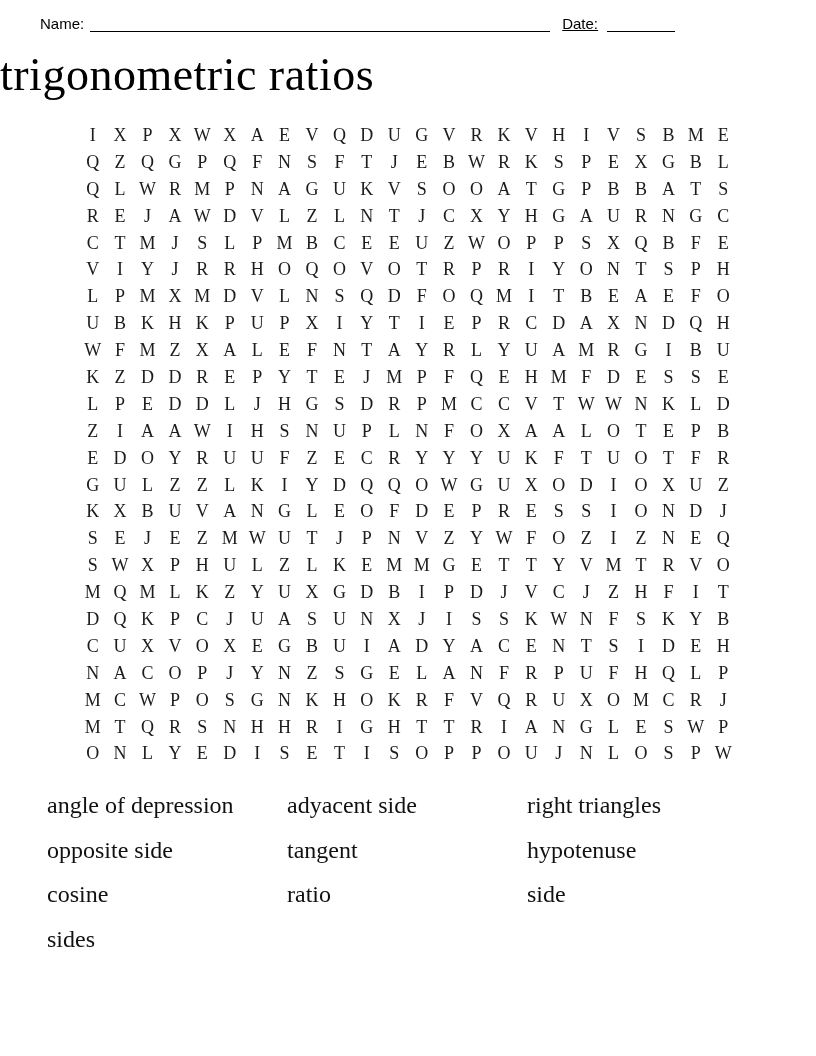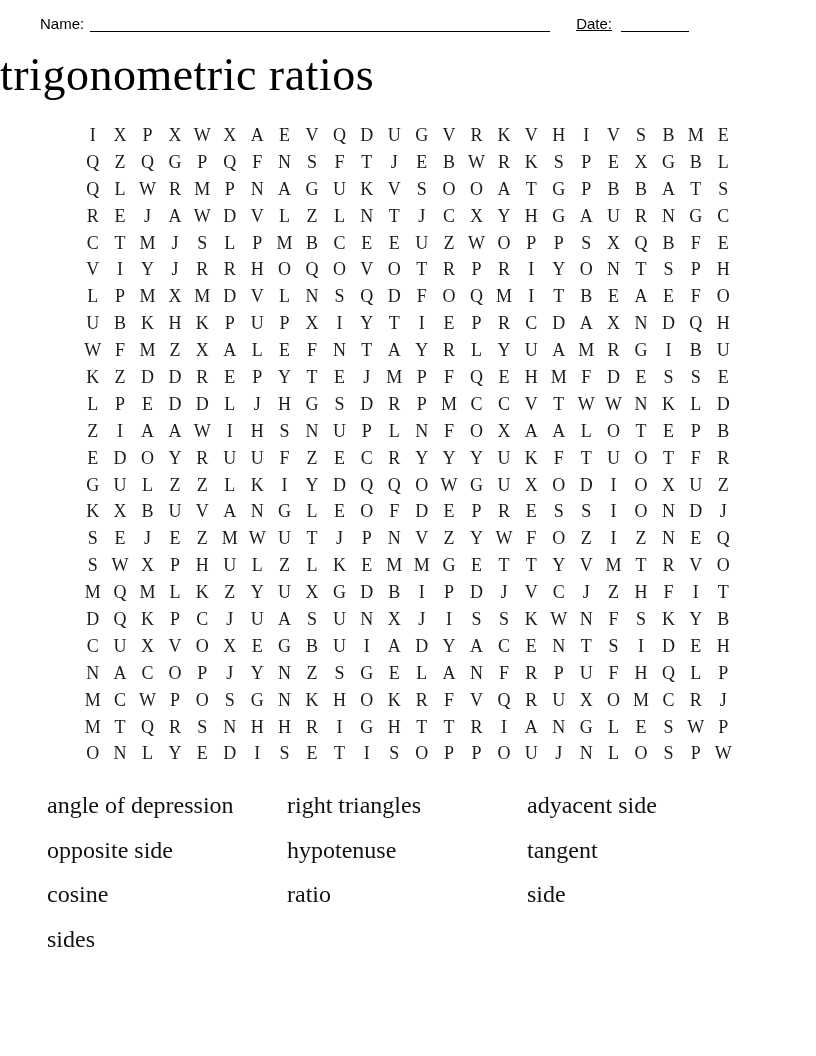--- a/index.html
+++ b/index.html
@@ -20,21 +20,21 @@
     padding: 5px 71px 0 40px;
     font-family: "Liberation Sans", sans-serif;
     font-size: 15px;
     color: #000;
     height: 32px;
     box-sizing: border-box;
   }
   .hdr-label { white-space: nowrap; line-height: 17px; }
   .fill-line { border-bottom: 1.5px solid #000; height: 14px; }
   .name-line { flex: 1; margin-left: 6px; max-width: 460px; }
-  .date-label { margin-left: 26px; text-decoration: underline; }
+  .date-label { margin-left: 12px; text-decoration: underline; }
   .date-line { width: 68px; margin-left: 9px; }
 
   
   .title {
     margin: 16px 0 0 0;
     text-align: left;
     font-size: 46px;
     font-weight: normal;
     line-height: 54px;
     color: #000;
@@ -662,24 +662,24 @@
       <span class="cell">N</span>
       <span class="cell">L</span>
       <span class="cell">O</span>
       <span class="cell">S</span>
       <span class="cell">P</span>
       <span class="cell">W</span>
     </div>
 
   <div class="word-bank" id="word-bank">
       <div class="word">angle of depression</div>
+      <div class="word">adyacent side</div>
       <div class="word">right triangles</div>
-      <div class="word">adyacent side</div>
       <div class="word">opposite side</div>
+      <div class="word">tangent</div>
       <div class="word">hypotenuse</div>
-      <div class="word">tangent</div>
       <div class="word">cosine</div>
       <div class="word">ratio</div>
       <div class="word">side</div>
       <div class="word">sides</div>
     </div>
 
 </div>
 
 </body></html>

